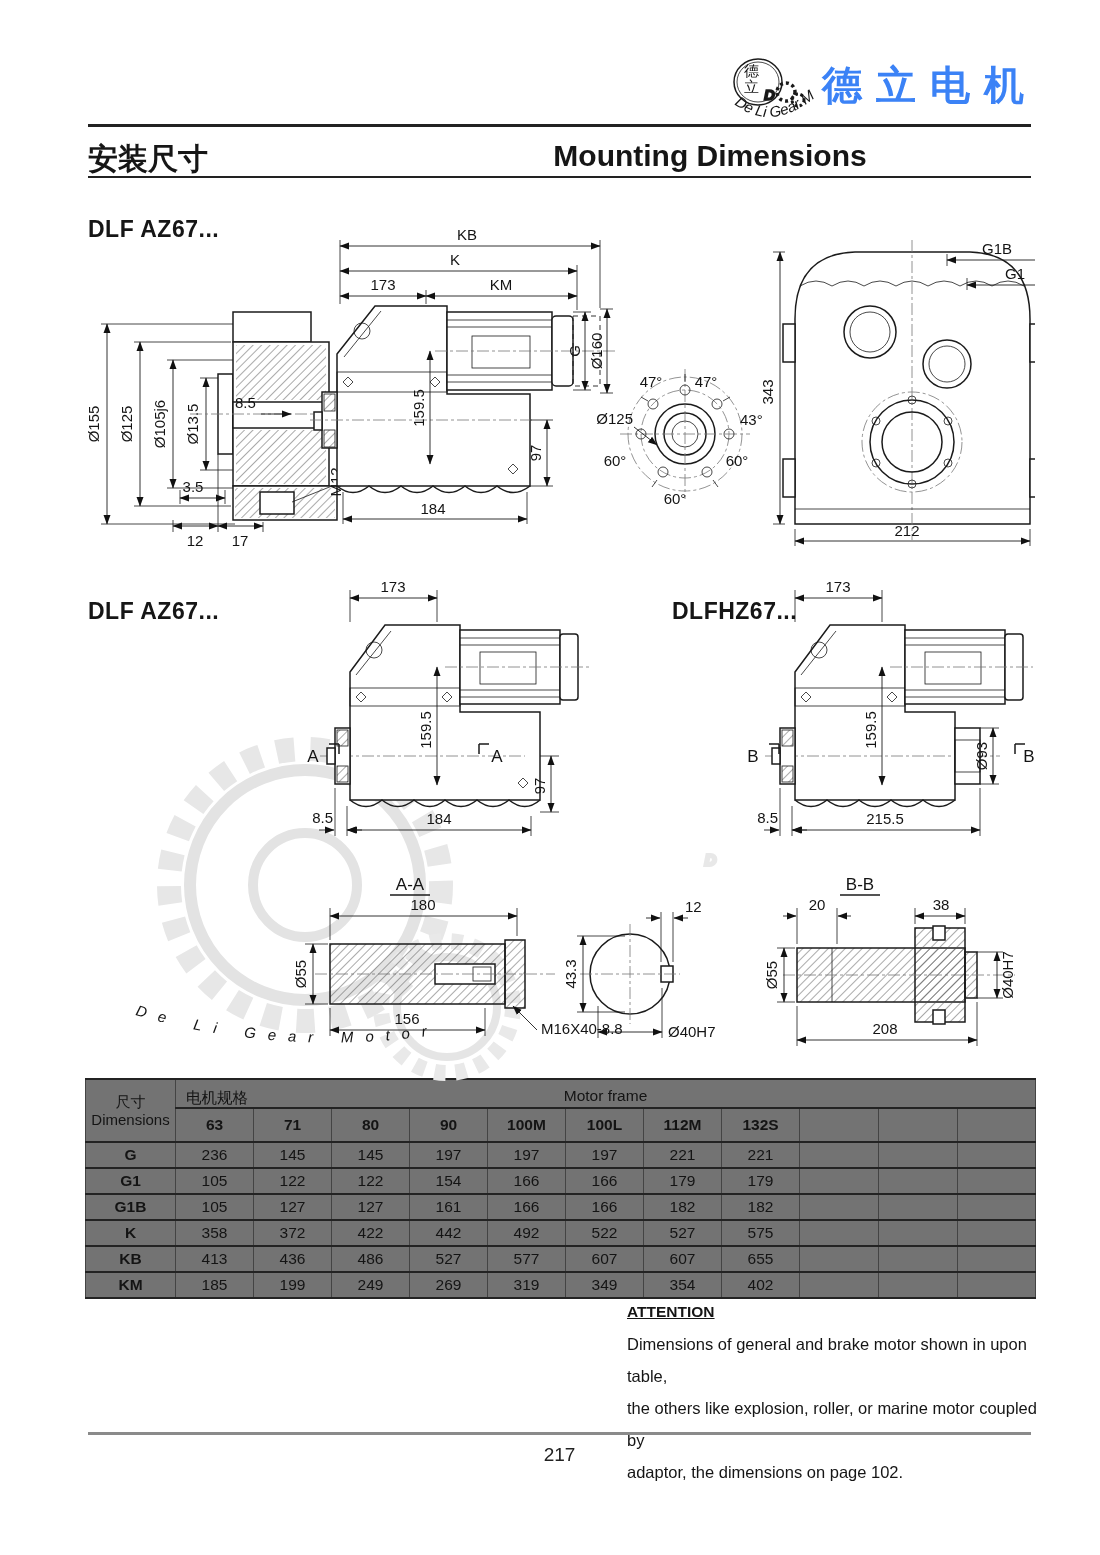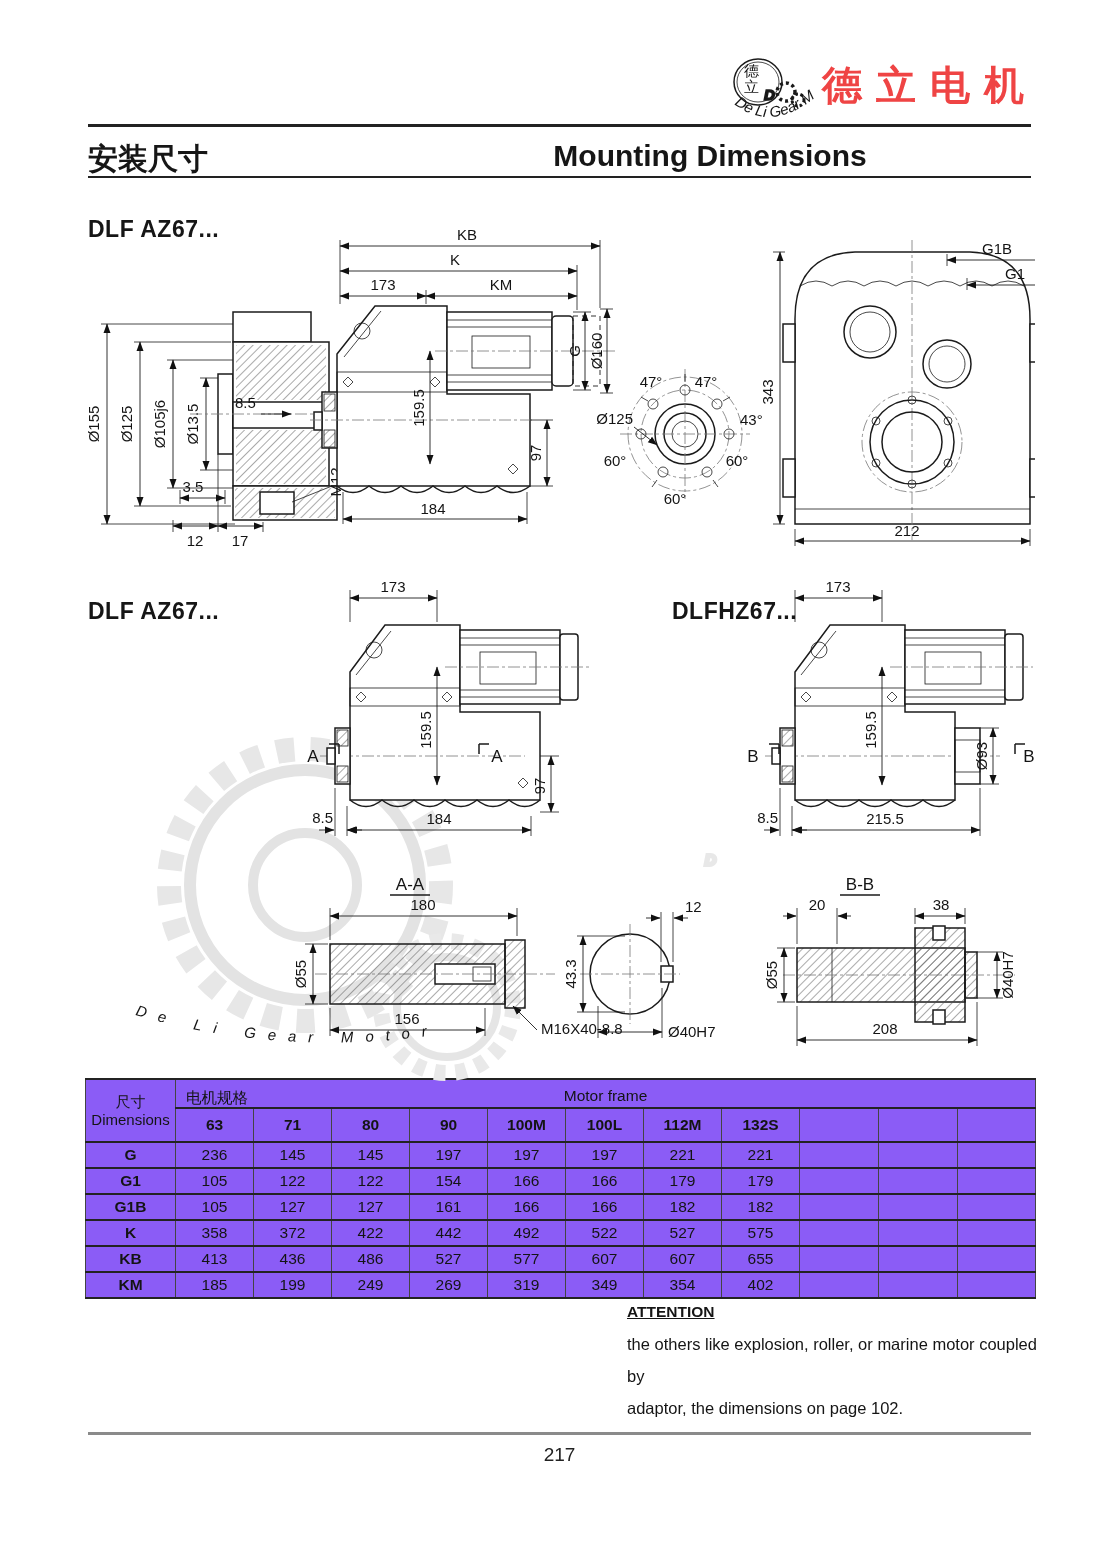--- a/index.html
+++ b/index.html
@@ -1,32 +1,32 @@
 <!DOCTYPE html>
 <html><head>
 <meta charset="utf-8">
 <style>
   html,body{margin:0;padding:0;background:#ffffff;}
   .page{position:relative;width:1100px;height:1555px;background:#fff;overflow:hidden;
         font-family:"Liberation Sans",sans-serif;color:#111;}
   .abs{position:absolute;}
   .rule{position:absolute;left:88px;width:943px;background:#222;}
-  .brand{font-family:"DejaVu Serif",serif;font-weight:bold;font-size:40px;letter-spacing:14px;color:#ef4444;}
+  .brand{font-family:"DejaVu Serif",serif;font-weight:bold;font-size:40px;letter-spacing:14px;color:#3b82f6;}
   .title{font-size:30px;font-weight:bold;color:#161616;}
   .model{font-size:23px;font-weight:bold;color:#161616;letter-spacing:0.5px;}
   svg text{font-family:"Liberation Sans",sans-serif;font-size:15px;fill:#141414;}
   svg text.sec{font-size:17px;}
   svg .out{stroke:#1b1b1b;stroke-width:1.5;fill:none;}
   svg .outw{stroke:#1b1b1b;stroke-width:1.5;fill:#ffffff;}
   svg .thin{stroke:#1b1b1b;stroke-width:0.8;fill:none;}
   svg .cl{stroke:#777;stroke-width:0.8;fill:none;stroke-dasharray:12 3 3 3;}
   svg .dash{stroke:#1b1b1b;stroke-width:0.9;fill:none;stroke-dasharray:5 4;}
   svg .dim{stroke:#1b1b1b;stroke-width:0.9;fill:none;}
   
-  .tblwrap{position:absolute;left:85px;top:1078px;background:#8b5cf6;}
+  .tblwrap{position:absolute;left:85px;top:1078px;background:#737373;}
   table{border-collapse:collapse;table-layout:fixed;width:950px;}
   th,td{border-left:1.2px solid #444;border-right:1.2px solid #444;
         border-top:2.2px solid #232323;border-bottom:2.2px solid #232323;
         text-align:center;font-weight:normal;font-size:15.5px;padding:0;color:#141414;}
   thead tr.r1 th{height:27px;}
   thead tr.r2 th{height:32px;font-weight:bold;}
   tbody tr{height:26px;}
   th.dimhead{font-size:15px;line-height:18px;}
   th.mframe{position:relative;}
   th.mframe .mzh{position:absolute;left:10px;top:8px;}
@@ -671,20 +671,21 @@
             <td></td>
             <td></td>
           </tr>
         </tbody>
     </table>
   </div>
 
   <div class="noten" style="left:627px;top:1296px;">
     <div class="ntitle">ATTENTION</div>
     <div id="notes-en-lines">
+        <div>Dimensions of general and brake motor shown in upon table,</div>
         <div>the others like explosion, roller, or marine motor coupled by</div>
         <div>adaptor, the dimensions on page 102.</div>
       </div>
   </div>
 
   <div class="rule" style="top:1432px;height:2.5px;background:#8a8a8a;"></div>
   <div class="pageno">217</div>
 
 </div>
 

